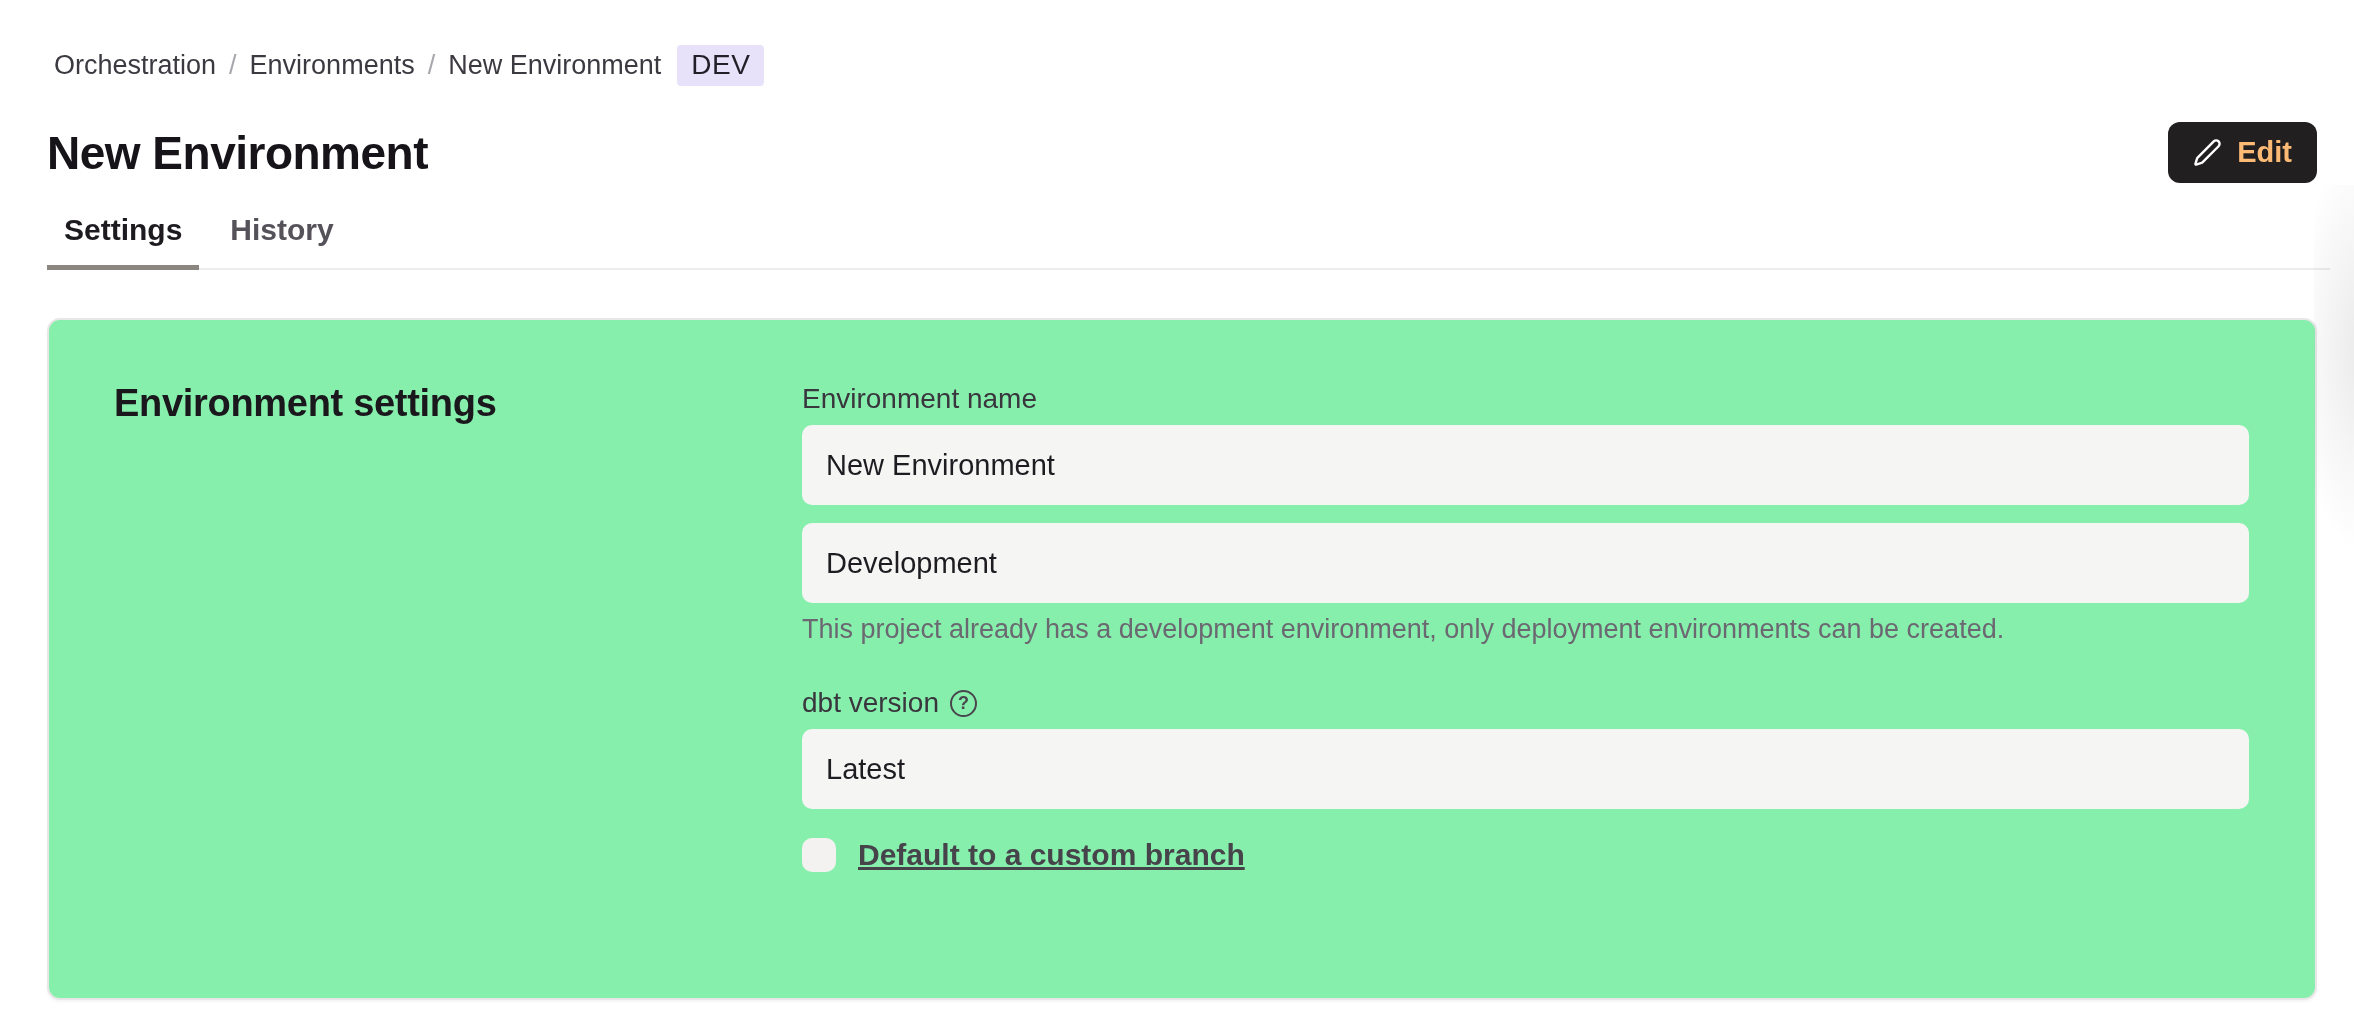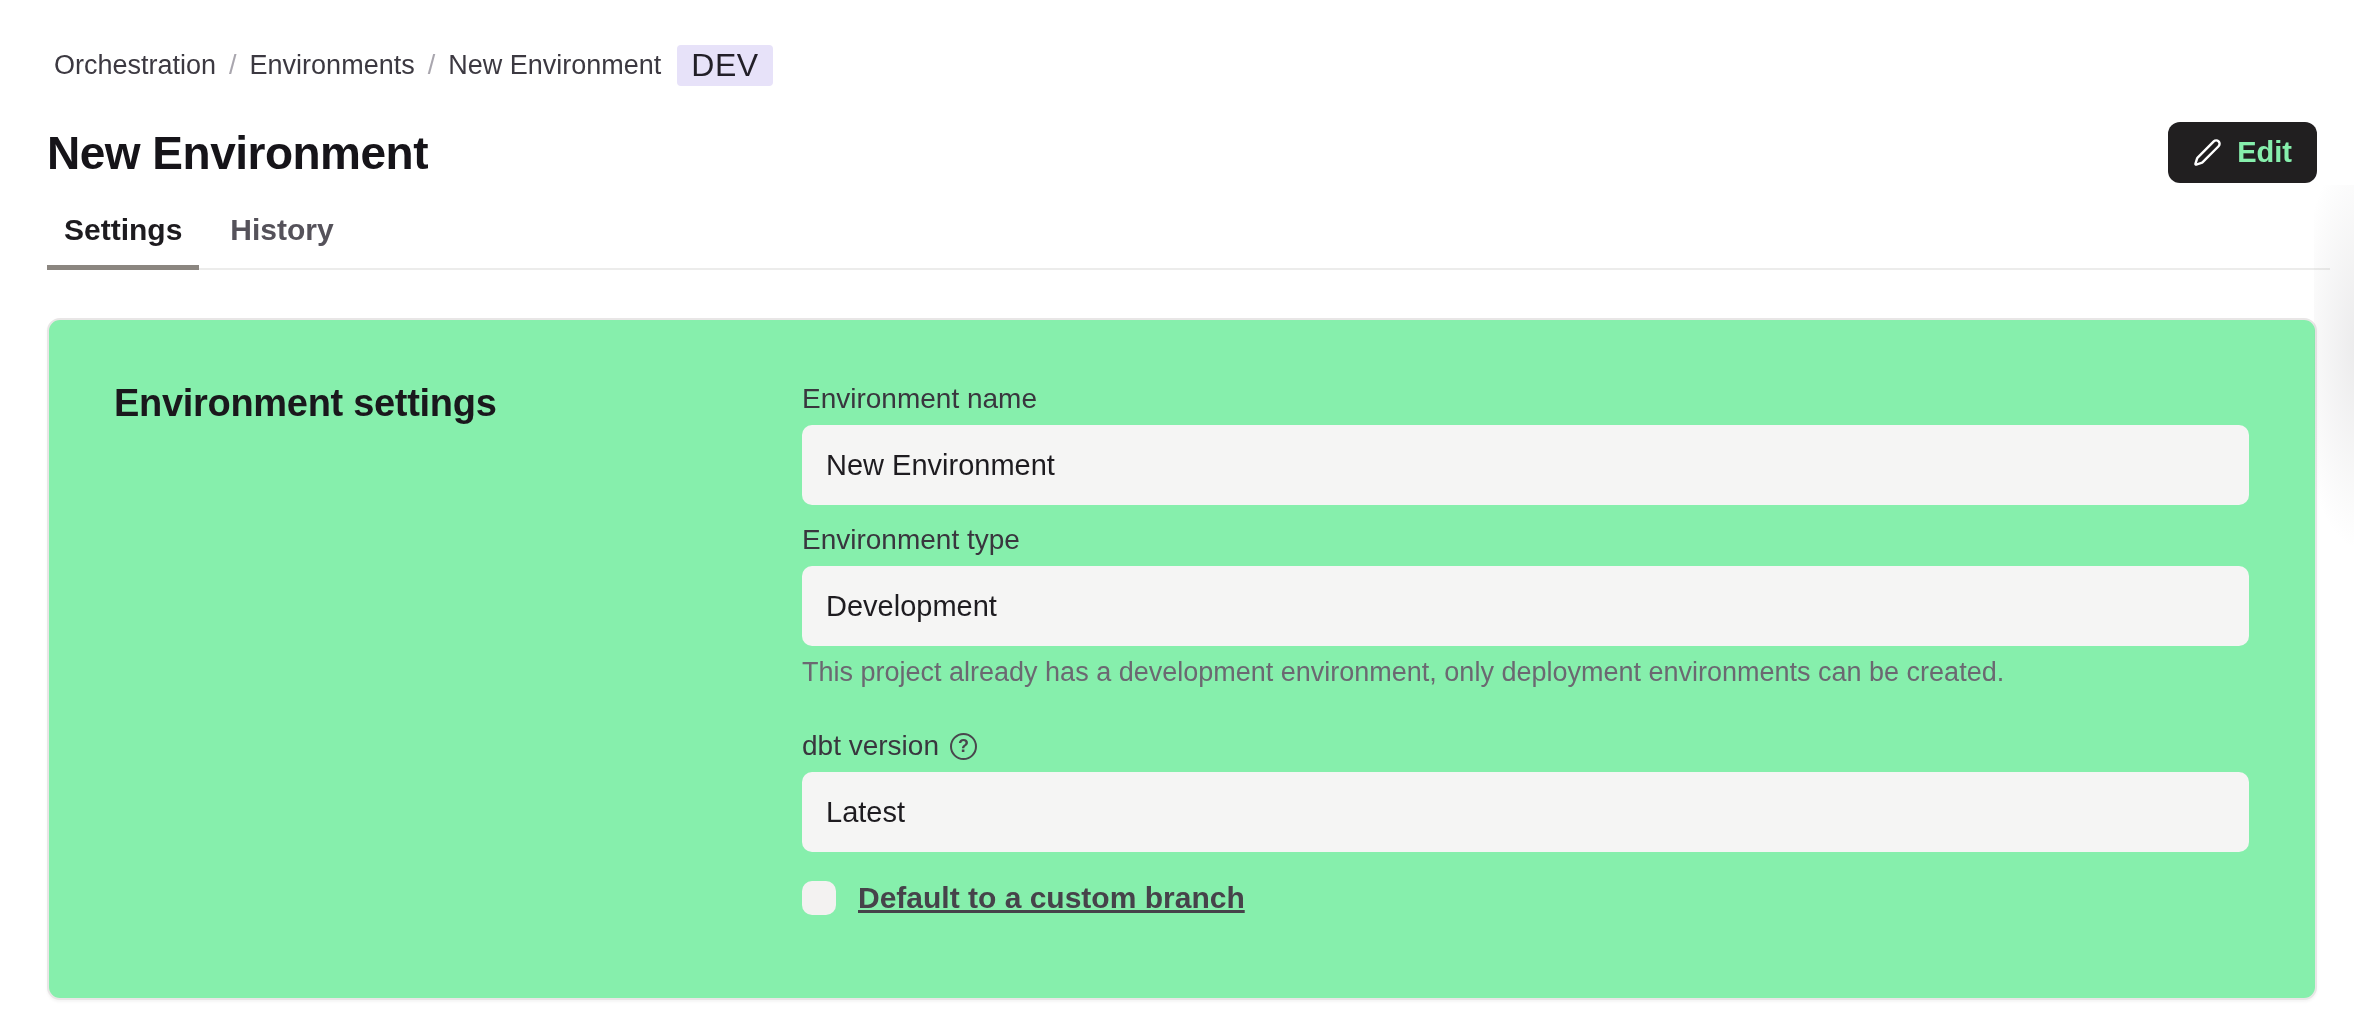--- a/index.html
+++ b/index.html
@@ -5,26 +5,26 @@
   * { margin: 0; padding: 0; box-sizing: border-box; }
   html, body { width: 2354px; height: 1020px; background: #ffffff; overflow: hidden; }
   body { font-family: "Liberation Sans", "DejaVu Sans", sans-serif; color: var(--text-primary, #1d1b1f); position: relative; }
 
   .page { padding: 0 37px 0 47px; position: relative; }
 
   
   .breadcrumb { display: flex; align-items: center; gap: 13px; margin: 45px 0 0 7px; font-size: 27px; line-height: 33px; }
   .breadcrumb a { color: #3c3941; text-decoration: none; cursor: pointer; }
   .breadcrumb .sep { color: #a9a6ae; }
-  .badge { background: var(--badge-bg, #e7e2f9); color: #221f28; font-size: 32px; font-weight: 500; line-height: 26px; padding: 7px 14px 8px; border-radius: 4px; margin-left: 3px; letter-spacing: 0.5px; }
+  .badge { background: var(--badge-bg, #e7e2f9); color: #221f28; font-size: 28px; font-weight: 500; line-height: 26px; padding: 7px 14px 8px; border-radius: 4px; margin-left: 3px; letter-spacing: 0.5px; }
 
   
   .title-row { display: flex; align-items: center; justify-content: space-between; margin-top: 36px; }
   h1 { font-size: 46px; line-height: 56px; font-weight: 700; letter-spacing: -0.5px; color: #161419; }
-  .edit-btn { display: inline-flex; align-items: center; gap: 15px; height: 61px; padding: 0 25px; background: var(--accent-dark, #211f20); color: #86efac; border: none; border-radius: 12px; font-family: inherit; font-size: 29px; font-weight: 700; cursor: pointer; }
+  .edit-btn { display: inline-flex; align-items: center; gap: 15px; height: 61px; padding: 0 25px; background: var(--accent-dark, #211f20); color: #fdba74; border: none; border-radius: 12px; font-family: inherit; font-size: 29px; font-weight: 700; cursor: pointer; }
   .edit-btn svg { width: 29px; height: 29px; display: block; }
 
   
   .tabs { display: flex; gap: 14px; margin-top: 26px; margin-right: -13px; border-bottom: 2px solid var(--divider, #ececeb); }
   .tab { padding: 2px 17px 20px; font-size: 30px; line-height: 37px; font-weight: 600; color: #55525a; position: relative; cursor: pointer; text-align: right; }
   .tab.active { color: #1d1b1f; }
   .tab.active::after { content: ""; position: absolute; left: 0; right: 0; bottom: -2px; height: 5px; background: var(--tab-underline, #8b8680); }
 
   
   .card { margin-top: 48px; height: 682px; background: #86efac; border: 2px solid var(--card-border, #e8e6e6); border-radius: 13px; box-shadow: 0 2px 3px rgba(0,0,0,0.045); display: flex; padding: 60px 66px 0 65px; }
@@ -89,21 +89,20 @@
     <div class="card-right">
 
       <div class="field">
         <label>Environment name</label>
         <div class="input">
           <span>New Environment</span>
         </div>
       </div>
 
       <div class="field">
-        <label>Environment type</label>
         <div class="input">
           <span>Development</span>
         </div>
         <p class="helper">This project already has a development environment, only deployment environments can be created.</p>
       </div>
 
       <div class="field spaced">
         <label>
           <span>dbt version</span>
           <span class="help">?</span>

